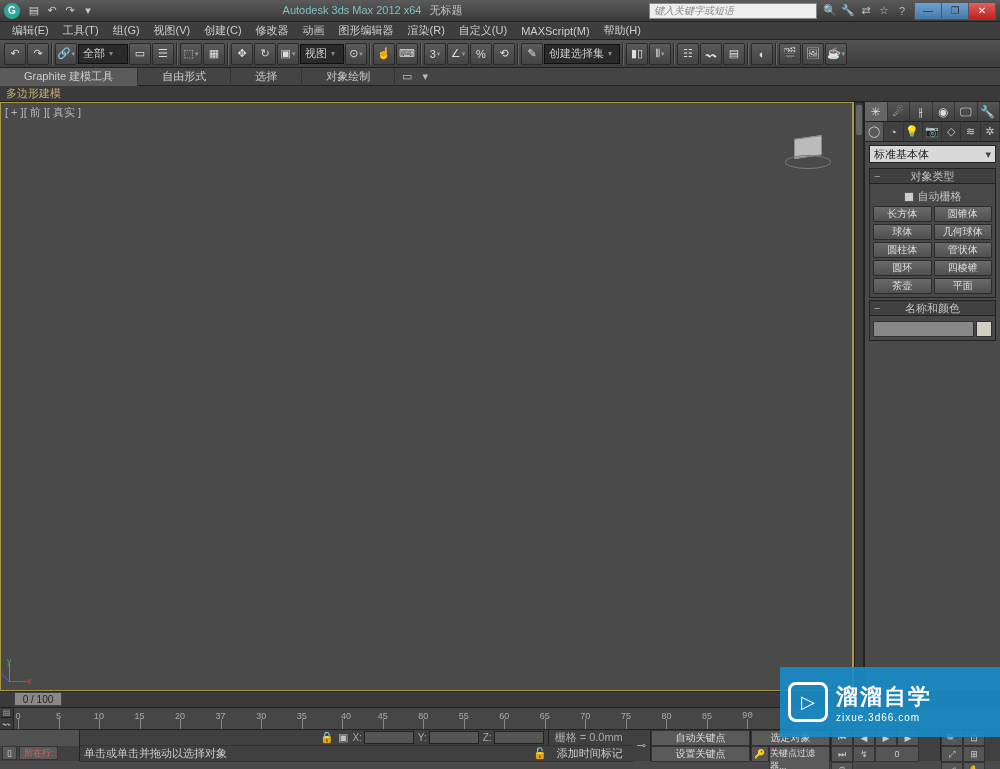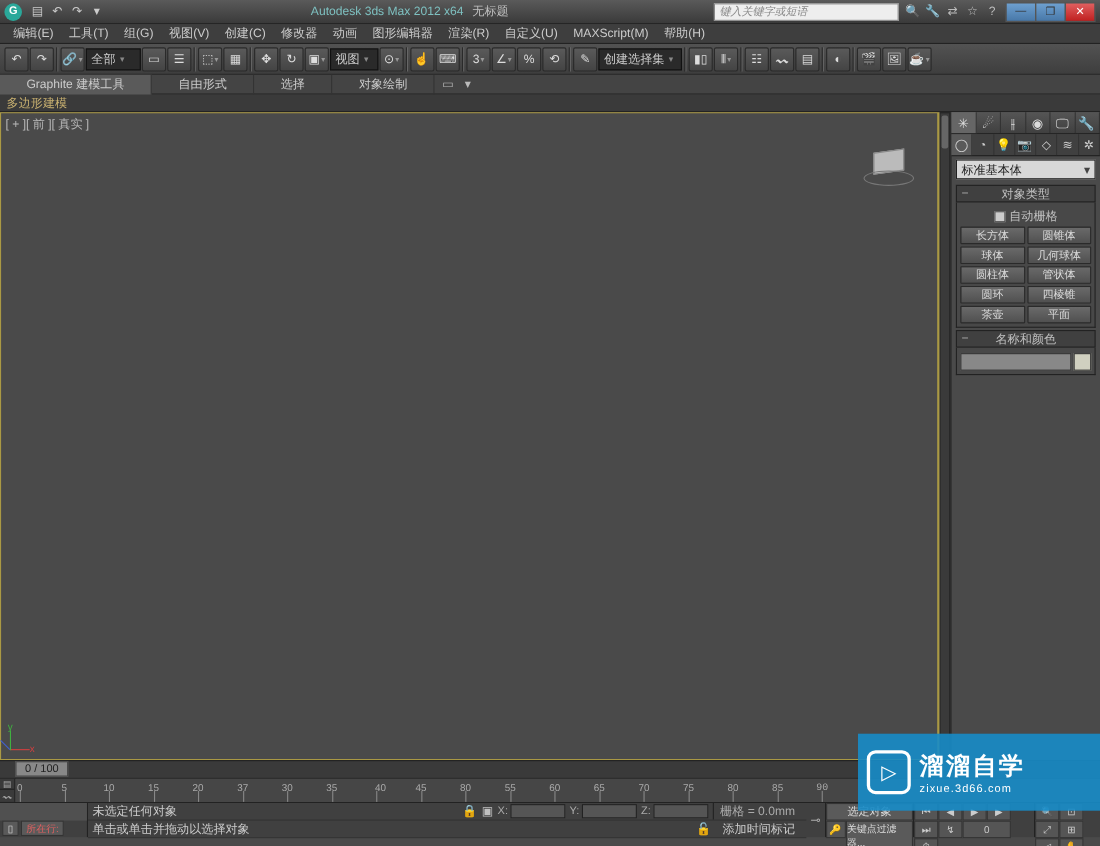--- a/index.html
+++ b/index.html
@@ -348,21 +348,20 @@
 <div class="statusbar">
   <div class="status-left">
     <div class="row1"></div>
     <div class="row2">
       <div class="status-btn">▯</div>
       <div class="status-btn red">所在行:</div>
     </div>
   </div>
   <div class="status-mid">
     <div class="row">
-      <span class="prompt">未选定任何对象</span>
       <span class="lock-ico">🔒</span>
       <span>▣</span>
       <div class="coord-box">
           <span class="coord-lbl">X:</span>
           <div class="coord-val"></div>
         </div>
       <div class="coord-box">
           <span class="coord-lbl">Y:</span>
           <div class="coord-val"></div>
         </div>
@@ -373,20 +372,24 @@
       <div class="grid-box">栅格 = 0.0mm</div>
     </div>
     <div class="row">
       <span class="prompt">单击或单击并拖动以选择对象</span>
       <span>🔓</span>
       <span class="add-tag">添加时间标记</span>
     </div>
   </div>
   <div class="status-right">
     <div class="key-ico" style="display:flex;align-items:center">⊸</div>
+    <div class="anim-area">
+      <div class="anim-btn">自动关键点</div>
+      <div class="anim-btn">设置关键点</div>
+    </div>
     <div class="anim-area" style="width:80px">
       <div class="anim-btn">选定对象</div>
       <div style="display:flex;flex:1">
         <div class="pbtn" style="flex:0 0 18px">🔑</div>
         <div class="anim-btn" style="flex:1;font-size:9px">关键点过滤器...</div>
       </div>
     </div>
     <div class="play-area">
       <div class="pbtn">⏮</div>
       <div class="pbtn">◀</div>

